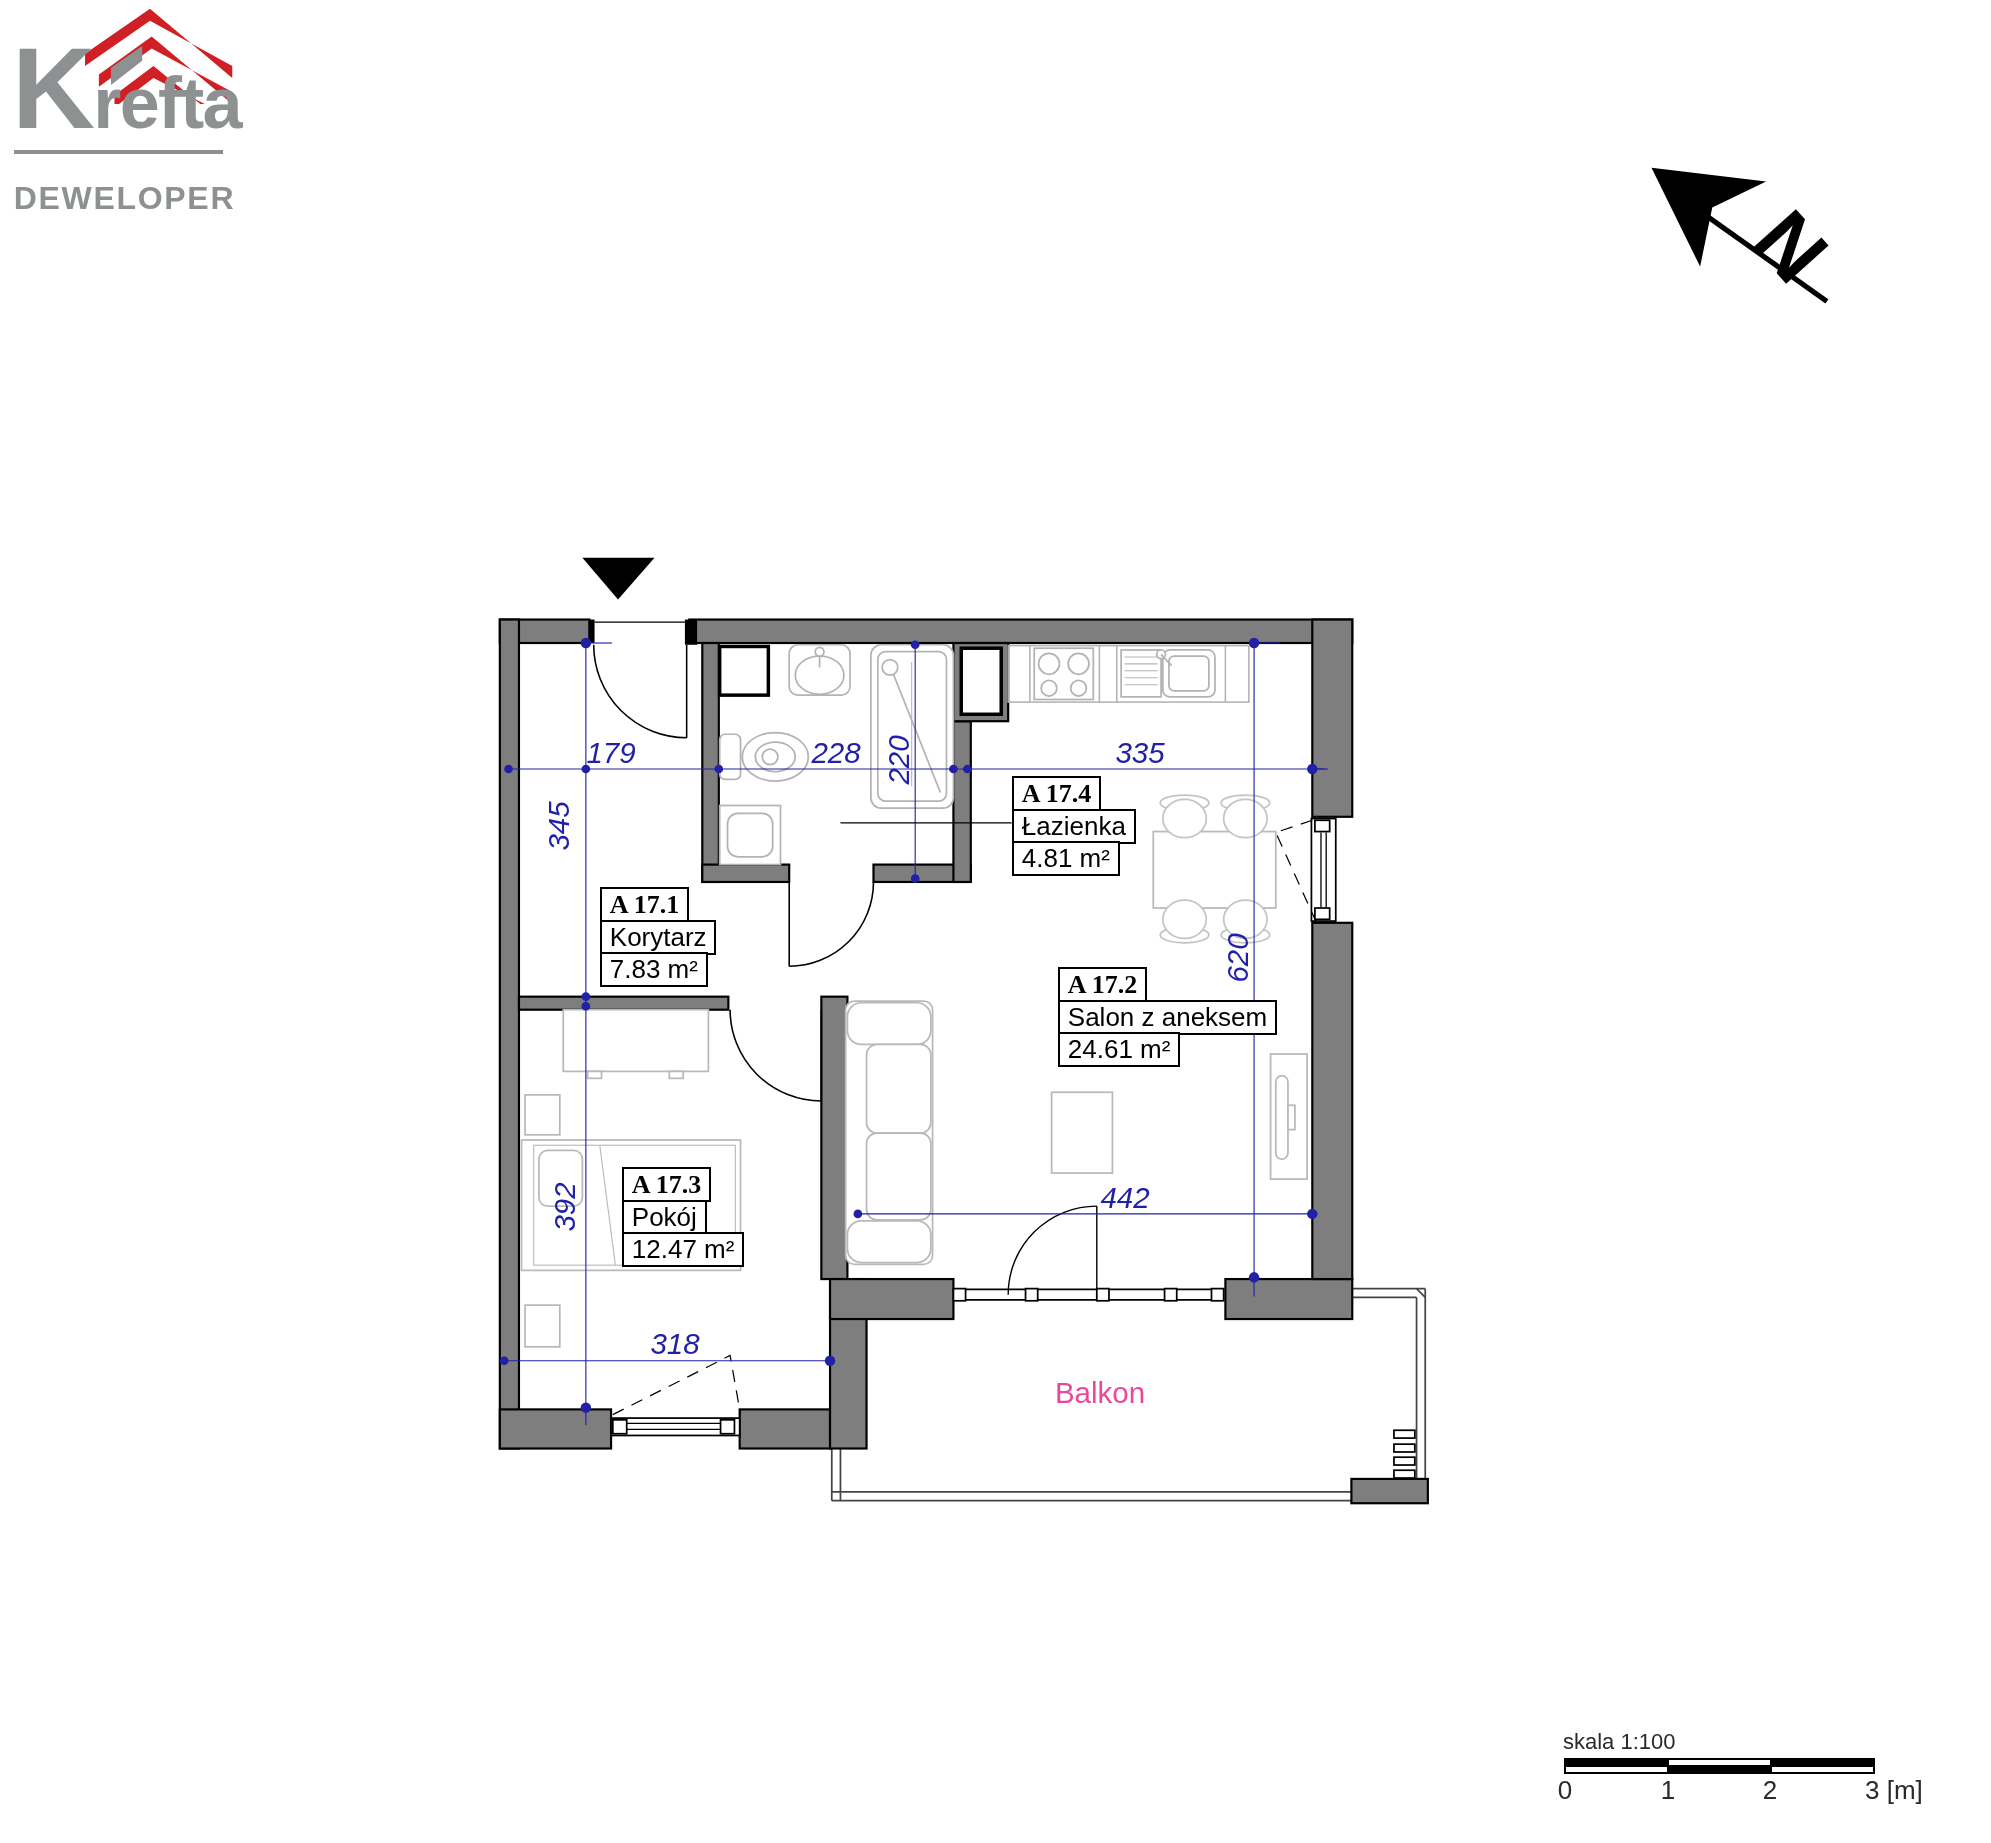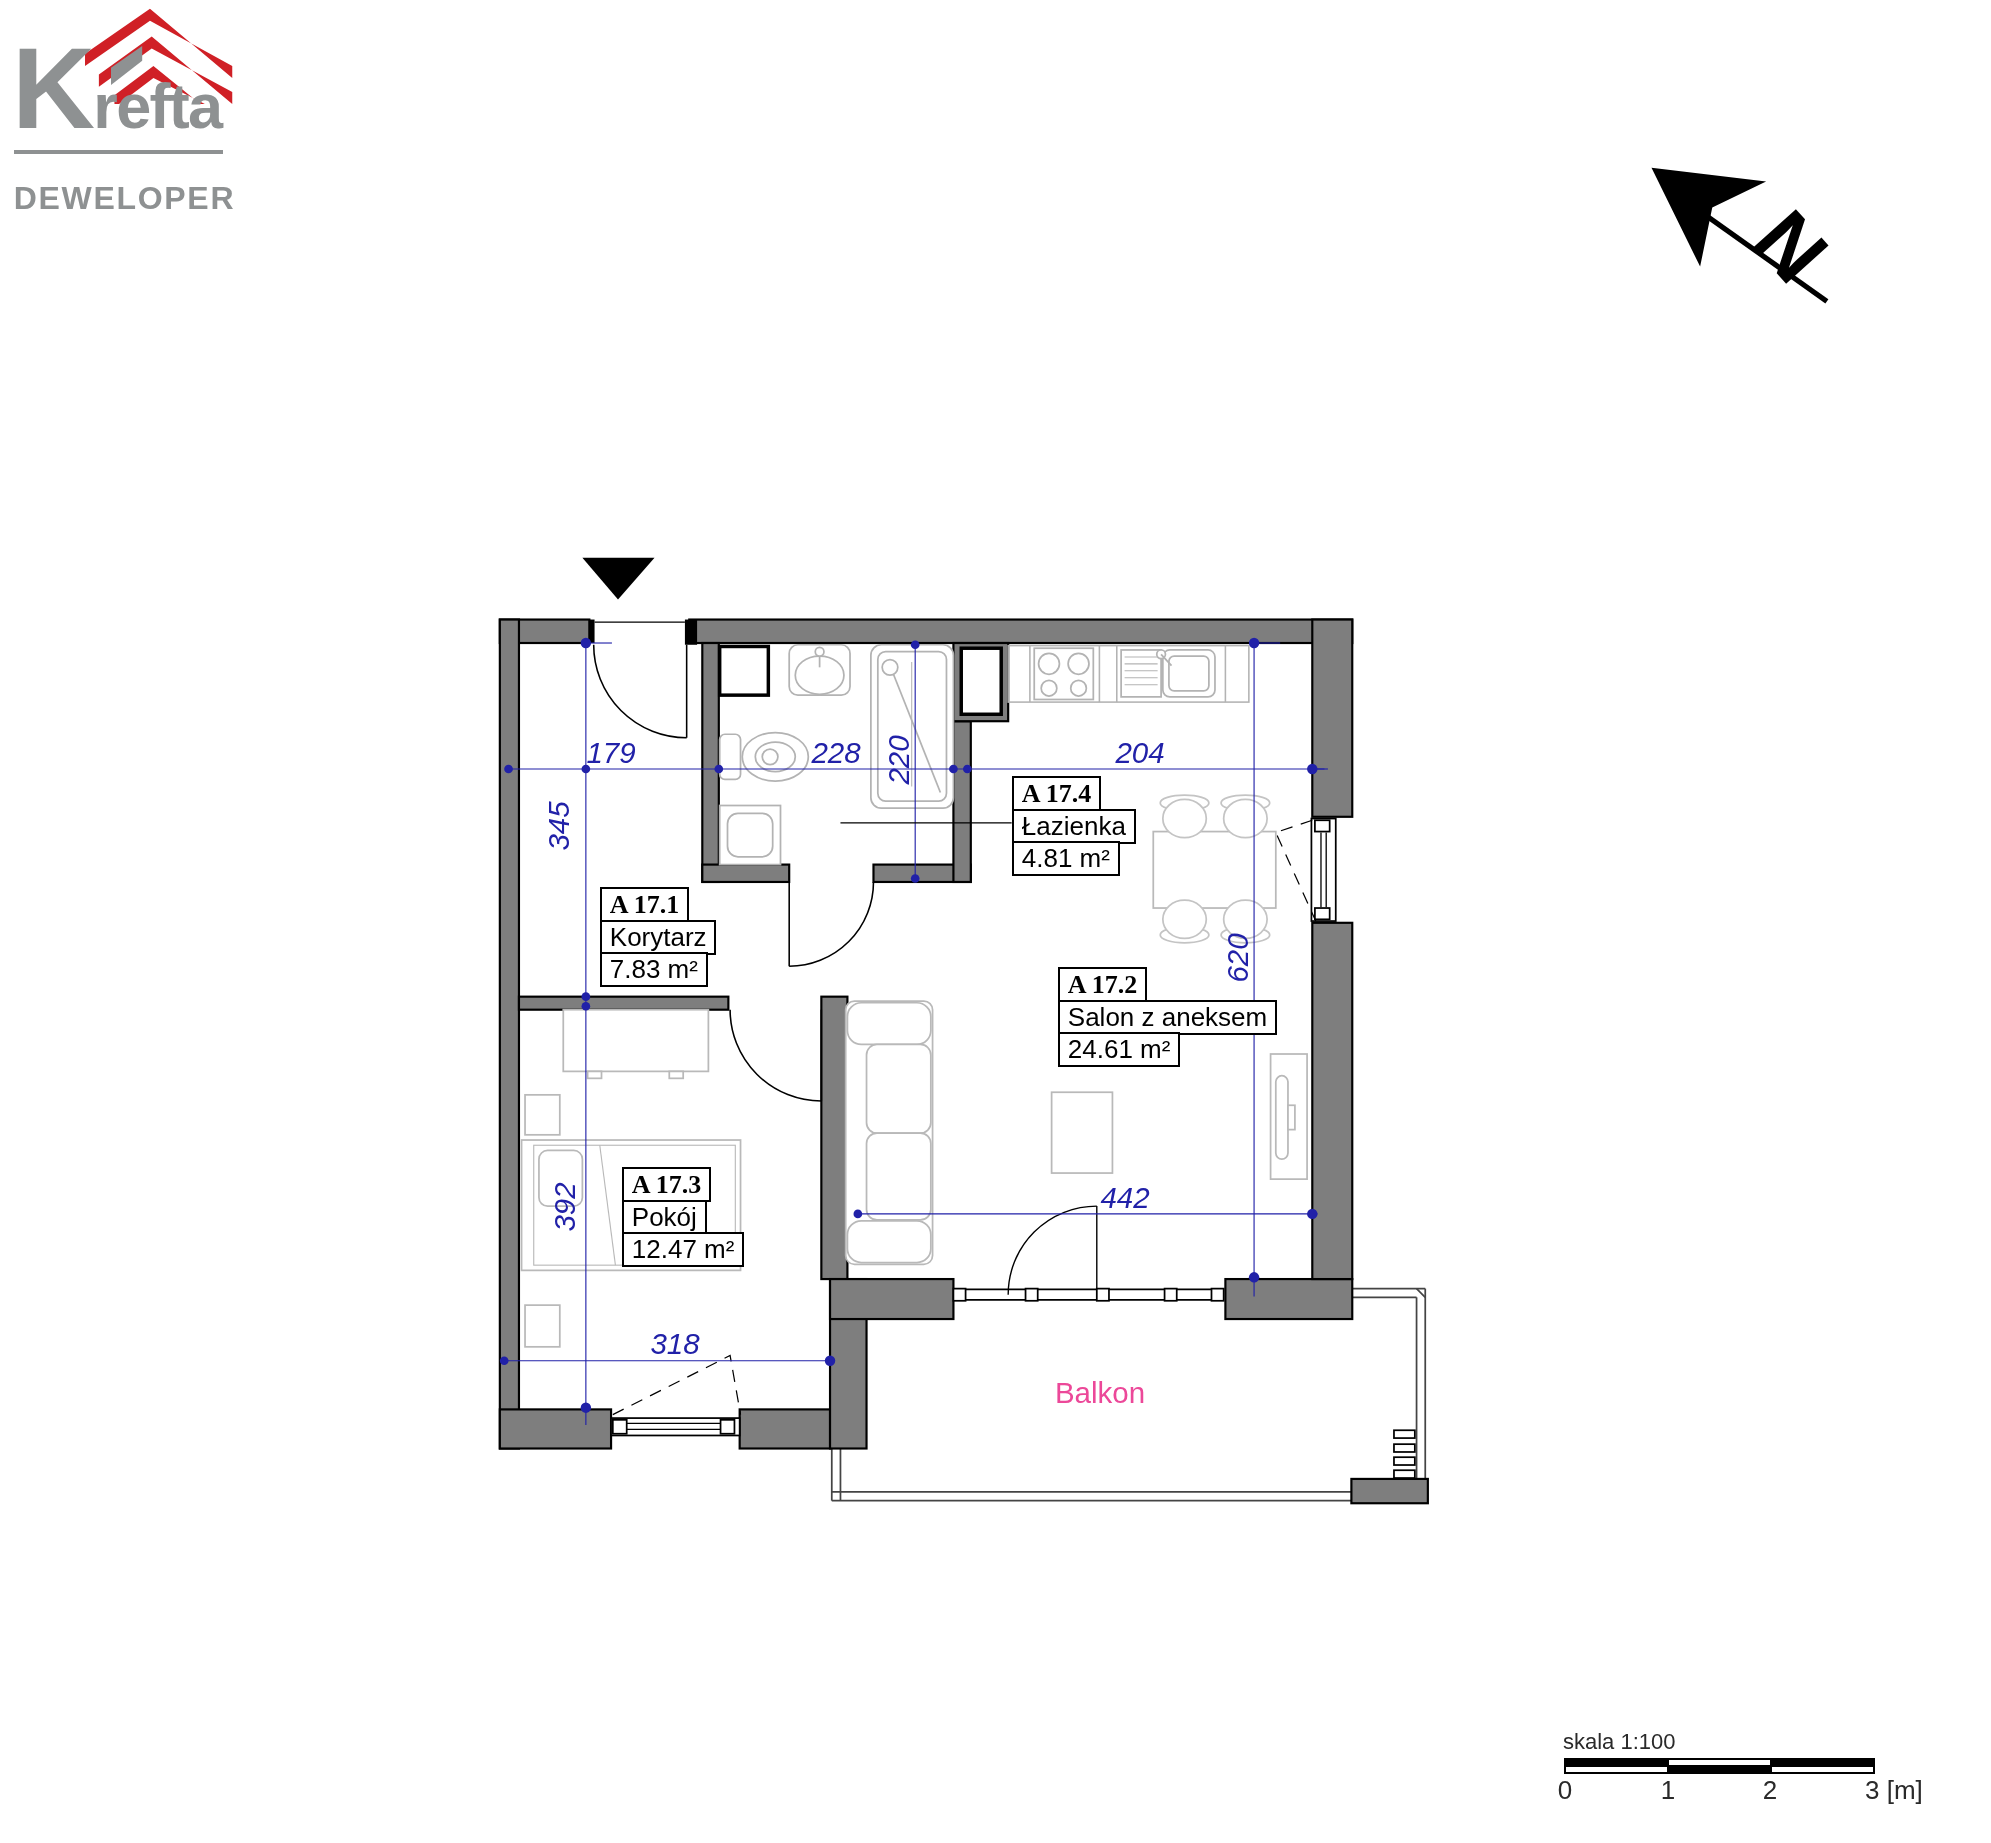--- a/index.html
+++ b/index.html
@@ -3,21 +3,21 @@
 <meta charset="utf-8">
 <style>
   html,body{margin:0;padding:0;background:#ffffff;}
   .page{position:relative;width:1992px;height:1843px;background:#fff;
         font-family:"Liberation Sans",sans-serif;overflow:hidden;}
   svg{position:absolute;left:0;top:0;}
 
   
   .logo{position:absolute;left:12px;top:7px;width:217px;height:183px;}
   .logo-roof{position:absolute;left:73px;top:0px;}
-  .brand-name{position:absolute;left:0px;top:24px;font-size:63px;font-weight:bold;
+  .brand-name{position:absolute;left:0px;top:24px;font-size:72px;font-weight:bold;
               color:#8e9192;letter-spacing:-1.7px;line-height:1;}
   .brand-name::first-letter{font-size:115px;}
   .brand-rule{position:absolute;left:1.7px;top:143px;width:209px;height:3.5px;background:#8e9192;}
   .brand-tagline{position:absolute;left:1.7px;top:149px;font-size:32px;font-weight:bold;
                  color:#8e9192;letter-spacing:1.7px;margin-top:24px;}
 
   
   .north-n{position:absolute;left:1761px;top:205px;font-size:83px;font-weight:bold;
            color:#000;transform:rotate(48deg);line-height:1;}
 
@@ -320,21 +320,21 @@
     <div class="rl-area">12.47 m²</div>
   </div>
   <div class="room-label" style="left:1012px;top:779px;">
     <div class="rl-id">A 17.4</div>
     <div class="rl-name">Łazienka</div>
     <div class="rl-area">4.81 m²</div>
   </div>
 
   <span class="dim" style="left:611px;top:753px;">179</span>
   <span class="dim" style="left:836px;top:753px;">228</span>
-  <span class="dim" style="left:1140px;top:753px;">204</span>
+  <span class="dim" style="left:1140px;top:753px;">335</span>
   <span class="dim v" style="left:899px;top:760px;">220</span>
   <span class="dim v" style="left:559px;top:826px;">345</span>
   <span class="dim v" style="left:1238px;top:958px;">620</span>
   <span class="dim v" style="left:565px;top:1207px;">392</span>
   <span class="dim" style="left:1085px;top:1198px;margin-left:40px;">442</span>
   <span class="dim" style="left:675px;top:1344px;">318</span>
 
   <span class="balkon" style="left:1100px;top:1393px;">Balkon</span>
 
   <div class="scale-title">skala 1:100</div>

